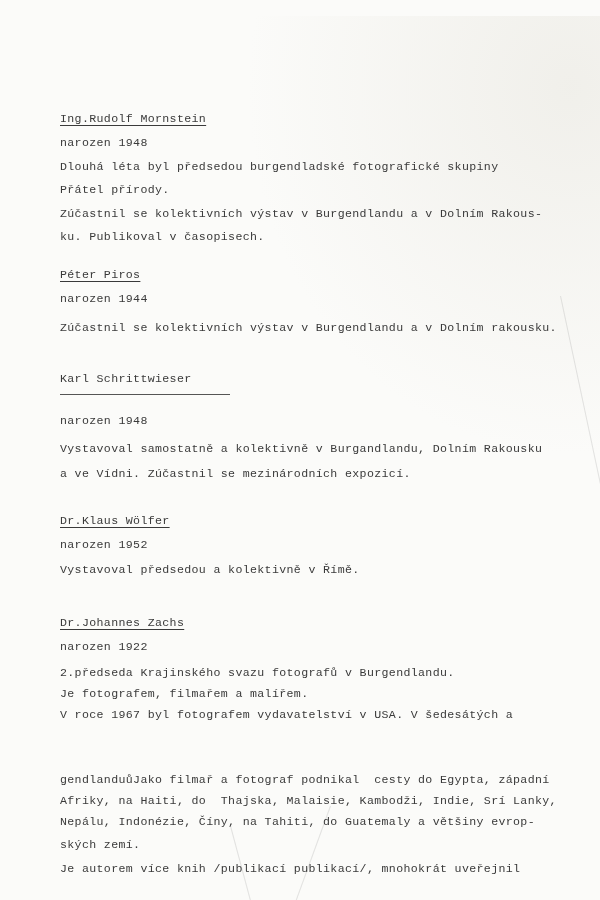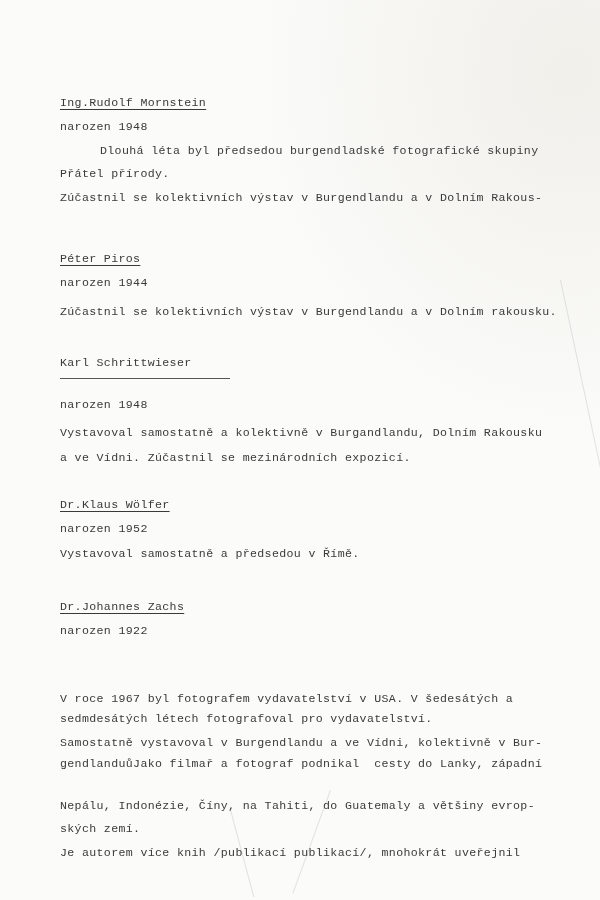--- a/index.html
+++ b/index.html
@@ -4,21 +4,21 @@
 <style>
   html, body { margin: 0; padding: 0; }
   body {
     width: 600px; height: 900px; overflow: hidden;
     background: #fbfbf9;
     position: relative;
     font-family: "Liberation Mono", "DejaVu Sans Mono", monospace;
     color: #3a3a3a;
   }
   .page {
-    position: absolute; left: 0; top: 0; width: 600px; height: 720px;
+    position: absolute; left: 0; top: 16px; width: 600px; height: 720px;
     background:
       radial-gradient(ellipse at 95% 10%, rgba(230,228,220,0.5), transparent 40%),
       #fbfbf9;
   }
   .fold {
     position: absolute; pointer-events: none;
     border-left: 1px solid rgba(150,150,150,0.25);
   }
   .line {
     position: absolute; left: 60px;
@@ -35,40 +35,42 @@
 <body>
 
 <div class="page">
 
   <div class="fold" style="left:560px; top:280px; height:620px; transform:rotate(-12deg); transform-origin:top;"></div>
   <div class="fold" style="left:330px; top:790px; height:110px; transform:rotate(20deg); transform-origin:top;"></div>
   <div class="fold" style="left:230px; top:810px; height:90px; transform:rotate(-15deg); transform-origin:top;"></div>
 
   <div class="line name" style="top:96px;">Ing.Rudolf Mornstein</div>
   <div class="line" style="top:120px;">narozen 1948</div>
-  <div class="line" style="top:144px;margin-left:40px;">Dlouhá léta byl předsedou burgendladské fotografické skupiny</div>
+  <div class="line" style="top:144px;">Dlouhá léta byl předsedou burgendladské fotografické skupiny</div>
   <div class="line" style="top:167px;">Přátel přírody.</div>
   <div class="line" style="top:191px;">Zúčastnil se kolektivních výstav v Burgendlandu a v Dolním Rakous-</div>
+  <div class="line" style="top:214px;">ku. Publikoval v časopisech.</div>
 
   <div class="line name" style="top:252px;">Péter Piros</div>
   <div class="line" style="top:276px;">narozen 1944</div>
   <div class="line" style="top:305px;">Zúčastnil se kolektivních výstav v Burgendlandu a v Dolním rakousku.</div>
 
   <div class="line" style="top:356px;">Karl Schrittwieser</div>
   <div class="under-rule" style="top:378px; width:170px;"></div>
   <div class="line" style="top:398px;">narozen 1948</div>
   <div class="line" style="top:426px;">Vystavoval samostatně a kolektivně v Burgandlandu, Dolním Rakousku</div>
   <div class="line" style="top:451px;">a ve Vídni. Zúčastnil se mezinárodních expozicí.</div>
 
   <div class="line name" style="top:498px;">Dr.Klaus Wölfer</div>
   <div class="line" style="top:522px;">narozen 1952</div>
-  <div class="line" style="top:547px;">Vystavoval samostatně a předsedou v Římě.</div>
+  <div class="line" style="top:547px;">Vystavoval předsedou a kolektivně v Římě.</div>
 
   <div class="line name" style="top:600px;text-decoration:underline;">Dr.Johannes Zachs</div>
   <div class="line" style="top:624px;">narozen 1922</div>
+  <div class="line" style="top:650px;">2.předseda Krajinského svazu fotografů v Burgendlandu.</div>
+  <div class="line" style="top:671px;">Je fotografem, filmařem a malířem.</div>
   <div class="line" style="top:692px;">V roce 1967 byl fotografem vydavatelství v USA. V šedesátých a</div>
-  <div class="line" style="top:712px;">sedmdesátých létech fotografoval pro vydavatelství.</div>
-  <div class="line" style="top:736px;">Samostatně vystavoval v Burgendlandu a ve Vídni, kolektivně v Bur-</div>
-  <div class="line" style="top:757px;">gendlanduůJako filmař a fotograf podnikal  cesty do Lanky, západní</div>
+  <div class="line" style="top:757px;">gendlanduůJako filmař a fotograf podnikal  cesty do Egypta, západní</div>
+  <div class="line" style="top:778px;">Afriky, na Haiti, do  Thajska, Malaisie, Kambodži, Indie, Srí Lanky,</div>
   <div class="line" style="top:799px;">Nepálu, Indonézie, Číny, na Tahiti, do Guatemaly a většiny evrop-</div>
   <div class="line" style="top:822px;">ských zemí.</div>
   <div class="line" style="top:846px;">Je autorem více knih /publikací publikací/, mnohokrát uveřejnil</div>
 </div>
 
 </body></html>

